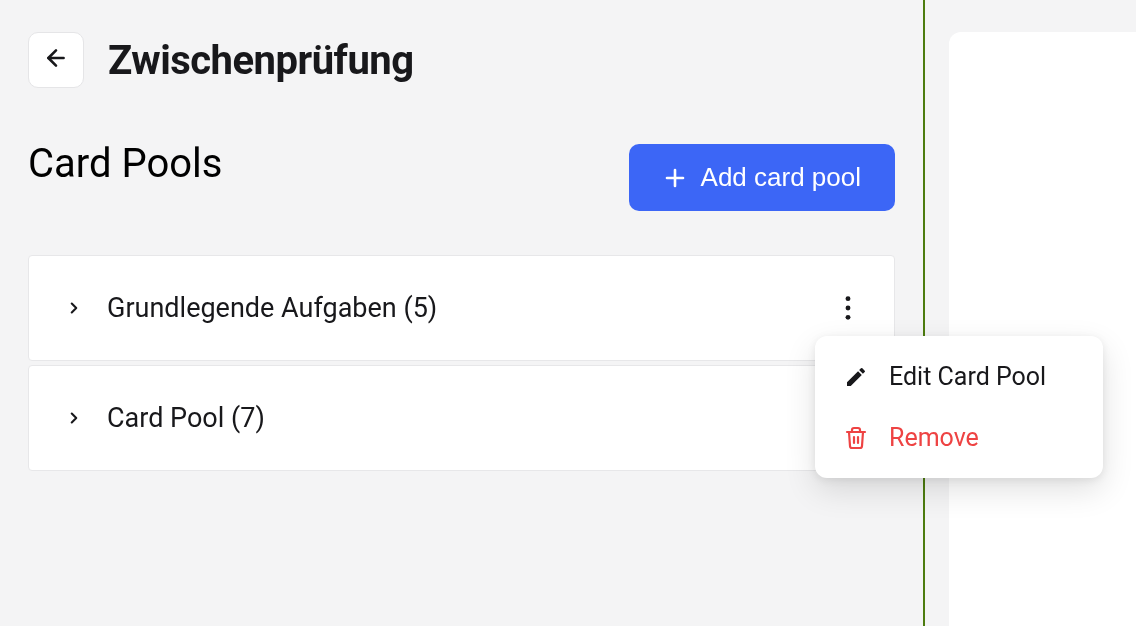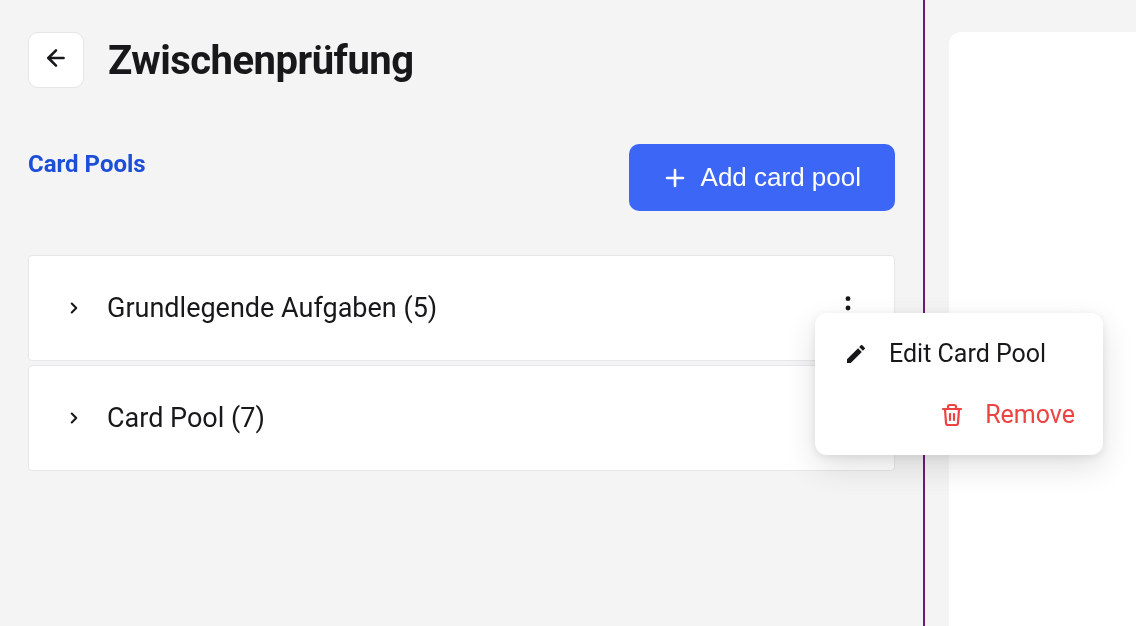--- a/index.html
+++ b/index.html
@@ -11,21 +11,21 @@
       overflow: hidden;
       position: relative;
     }
     .container {
       display: flex;
       height: 100%;
     }
     .left-panel {
       flex: 0 0 925px;
       padding: 32px 28px 15px 28px;
-      border-right: 2px solid #701a75;
+      border-right: 2px solid #4d7c0f;
       position: relative;
     }
     .header-row {
       display: flex;
       align-items: center;
       gap: 24px;
       margin-bottom: 28px;
     }
     .back-button {
       width: 56px;
@@ -44,23 +44,23 @@
       color: #18181b;
       letter-spacing: -0.5px;
     }
     .subheader-row {
       display: flex;
       align-items: center;
       justify-content: space-between;
       margin-bottom: 44px;
     }
     .section-title {
-      font-size: 24px;
-      font-weight: 700;
-      color: #1d4ed8;
+      font-size: 40px;
+      font-weight: 400;
+      color: #000000;
     }
     .add-button {
       display: flex;
       align-items: center;
       gap: 14px;
       background: #3c66f6;
       color: #ffffff;
       border: none;
       border-radius: 10px;
       padding: 18px 34px;
@@ -117,39 +117,39 @@
       padding: 32px 0 0 24px;
     }
     .right-inner {
       background: #ffffff;
       border-radius: 12px 0 0 0;
       height: 100%;
       width: 100%;
     }
     .context-menu {
       position: absolute;
-      top: 313px;
+      top: 336px;
       left: 815px;
       background: #ffffff;
       border-radius: 12px;
       box-shadow: 0 12px 32px rgba(0,0,0,0.12), 0 2px 8px rgba(0,0,0,0.08);
       padding: 10px 0;
       min-width: 288px;
       z-index: 100;
     }
     .menu-item {
       display: flex;
       align-items: center;
       gap: 20px;
       padding: 16px 28px;
       cursor: pointer;
       font-size: 25px;
     }
     .menu-item.edit { color: #18181b; }
-    .menu-item.remove { color: #ee4343; justify-content: flex-end; }
+    .menu-item.remove { color: #ee4343; }
     .menu-icon {
       display: inline-flex;
       align-items: center;
       justify-content: center;
       width: 26px;
     }
   </style>
 </head>
 <body>
 

